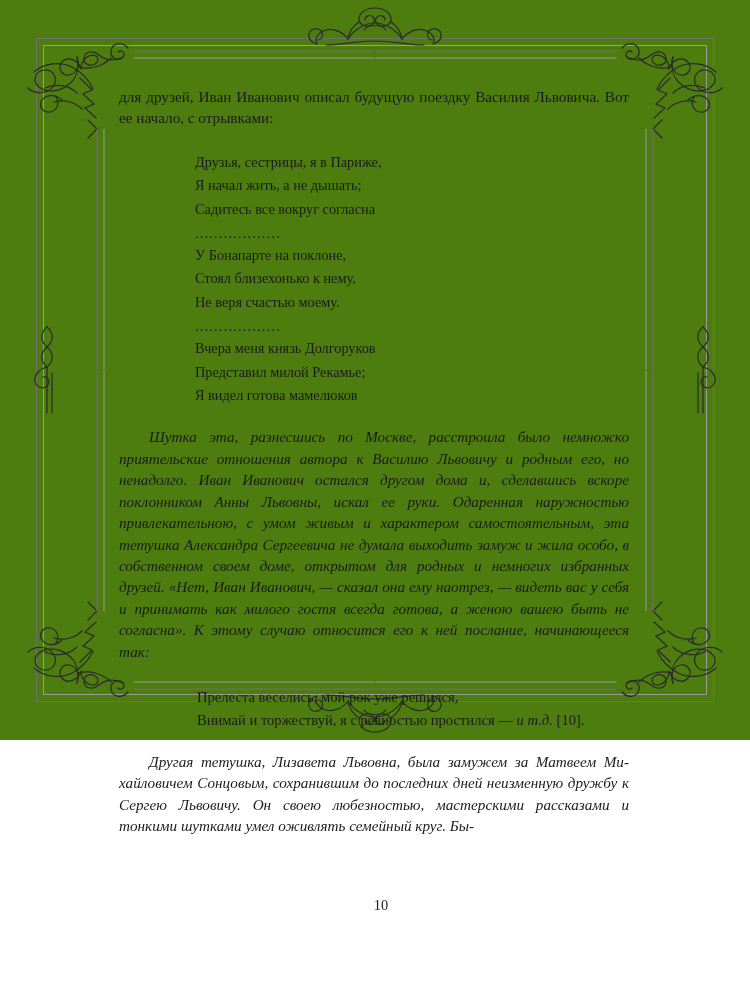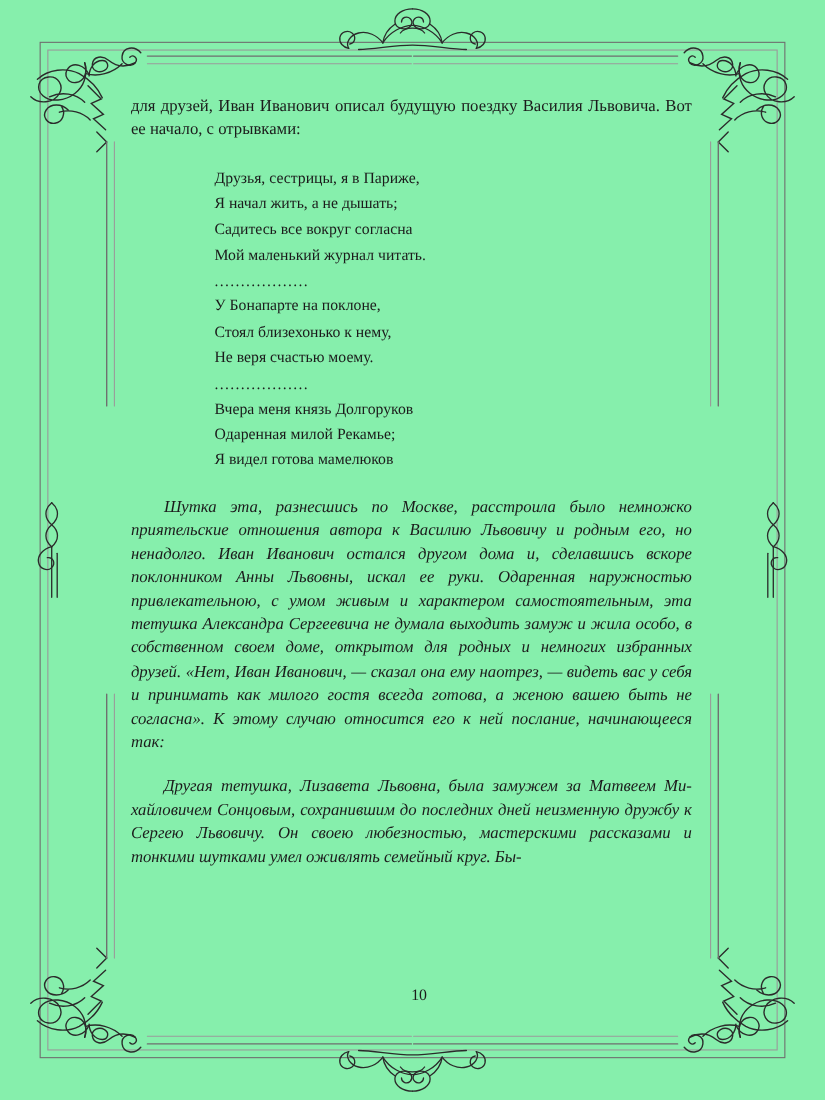--- a/index.html
+++ b/index.html
@@ -11,22 +11,22 @@
     width: 750px;
     height: 1000px;
     overflow: hidden;
     font-family: "Liberation Serif", "DejaVu Serif", serif;
     color: #1b1b1b;
   }
 
   .page {
     position: relative;
     width: 750px;
-    height: 1000px;
-    background: #86efac;
+    height: 740px;
+    background: #4d7c0f;
   }
 
   
   .frame {
     position: absolute;
     left: 36px;
     top: 38px;
     right: 36px;
     bottom: 38px;
     pointer-events: none;
@@ -260,43 +260,46 @@
   <div class="content">
 
     <p>для друзей, Иван Иванович описал будущую поездку Василия Льво­вича. Вот ее начало, с отрывками:</p>
 
     <div class="verse">
 
       <div class="stanza">
         <div class="line">Друзья, сестрицы, я в Париже,</div>
         <div class="line">Я начал жить, а не дышать;</div>
         <div class="line">Садитесь все вокруг согласна</div>
-        <div class="line">Мой маленький журнал читать.</div>
       </div>
 
       <div class="dots">..................</div>
 
       <div class="stanza">
         <div class="line">У Бонапарте на поклоне,</div>
         <div class="line">Стоял близехонько к нему,</div>
         <div class="line">Не веря счастью моему.</div>
       </div>
 
       <div class="dots">..................</div>
 
       <div class="stanza">
         <div class="line">Вчера меня князь Долгоруков</div>
-        <div class="line">Одаренная милой Рекамье;</div>
+        <div class="line">Представил милой Рекамье;</div>
         <div class="line">Я видел готова мамелюков</div>
       </div>
 
     </div>
 
     <p class="indent spaced-before">Шутка эта, разнесшись по Москве, расстроила было немножко приятельские отношения автора к Василию Львовичу и родным его, но ненадолго. Иван Иванович остался другом дома и, сделавшись вскоре поклонником Анны Львовны, искал ее руки. Одаренная на­ружностью привлекательною, с умом живым и характером самосто­ятельным, эта тетушка Александра Сергеевича не думала выходить замуж и жила особо, в собственном своем доме, открытом для род­ных и немногих избранных друзей. «Нет, Иван Иванович, — сказал она ему наотрез, — видеть вас у себя и принимать как милого гостя всегда готова, а женою вашею быть не согласна». К этому случаю относится его к ней послание, начинающееся так:</p>
 
+    <div class="quote">
+      <div class="line">Прелеста веселись, мой рок уже решился,</div>
+      <div class="line"><span>Внимай и торжествуй, я с ревностью простился — </span><i>и т.д.</i><span> [10].</span></div>
+    </div>
 
     <p class="indent spaced-before">Другая тетушка, Лизавета Львовна, была замужем за Матвеем Ми­хайловичем Сонцовым, сохранившим до последних дней неизменную дружбу к Сергею Львовичу. Он своею любезностью, мастерскими рассказами и тонкими шутками умел оживлять семейный круг. Бы-</p>
 
   </div>
 
   <div class="folio">10</div>
 
 </div>
 
 </body></html>

